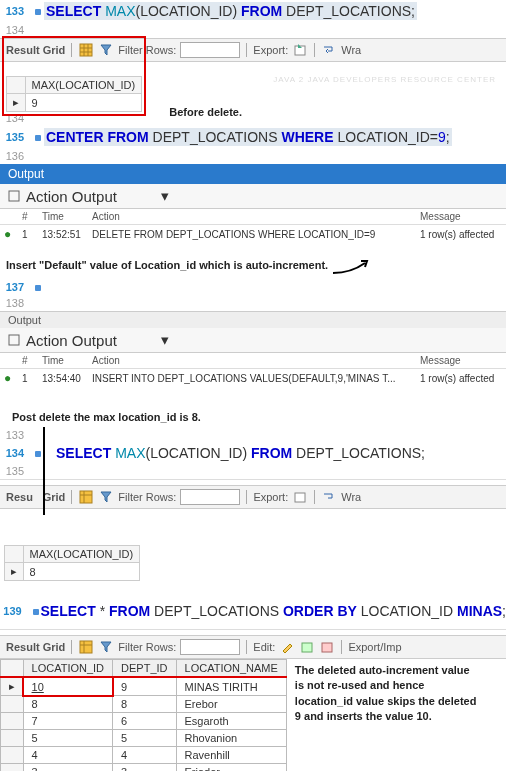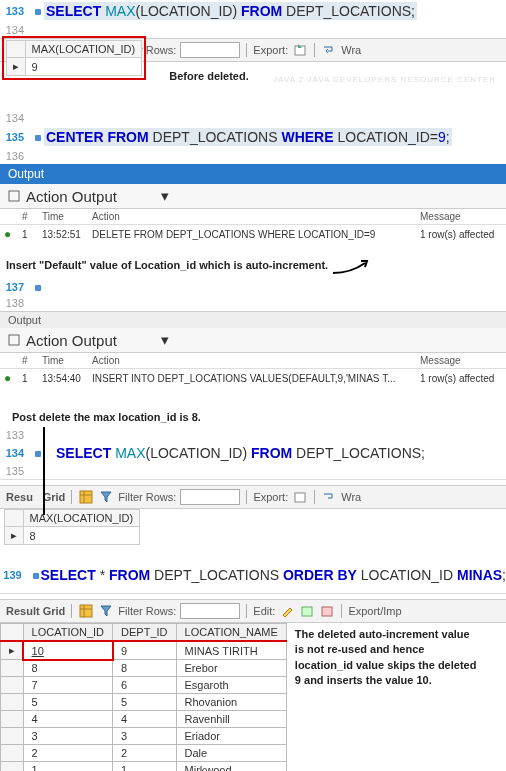--- a/index.html
+++ b/index.html
@@ -16,21 +16,21 @@
 .kw-orange { color: #CC7700; }
 .kw-num { color: #0000CC; }
 
 .toolbar { display: flex; align-items: center; gap: 4px; padding: 3px 6px; background: #f3f3f3; border-top: 1px solid #ccc; border-bottom: 1px solid #ccc; font-size: 11px; }
 .tb-label { font-weight: 600; color: #555; }
 .tb-icon { width: 16px; height: 16px; display: inline-flex; align-items: center; justify-content: center; }
 .tb-input { width: 60px; height: 16px; border: 1px solid #aaa; background: #fff; font-size: 10px; padding: 0 2px; }
 .tb-text { color: #555; }
 .sep { border-left: 1px solid #aaa; height: 14px; margin: 0 2px; }
 
-.result-table { border-collapse: collapse; font-size: 11px; }
+.result-table { border-collapse: collapse; font-size: 11px; margin-top: 36px; }
 .result-table th, .result-table td { border: 1px solid #ccc; padding: 2px 6px; text-align: left; background: #fff; }
 .result-table th { background: #f5f5f5; font-weight: normal; color: #333; }
 .row-handle { width: 12px; background: #f5f5f5 !important; }
 
 .redbox { border: 2px solid #d00; padding: 2px; display: inline-block; }
 
 .annotation { font-family: Verdana, sans-serif; font-size: 11px; font-weight: 600; color: #222; }
 
 .output-header { background: #2a7acc; color: #fff; padding: 3px 8px; font-size: 12px; }
 .output-bar { display: flex; align-items: center; gap: 4px; padding: 3px 6px; background: #f7f7f7; border-bottom: 1px solid #ccc; font-size: 15px; }
@@ -114,21 +114,21 @@
               <th class="row-handle"></th>
               <th>MAX(LOCATION_ID)</th>
             </tr>
       <tr>
               <td class="row-handle">▸</td>
               <td>9</td>
             </tr>
     </tbody>
         </table>
   </span>
-  <span class="annotation" style="margin-left: 20px; vertical-align: bottom;">Before deleted.</span>
+  <span class="annotation" style="margin-left: 20px; vertical-align: bottom;">Before delete.</span>
 </div>
 </div>
 
 <div style="height: 48px;"></div>
 
 <div class="code-line">
   <span class="lineno">134</span>
 </div>
 <div class="code-line">
   <span class="lineno active">135</span>

